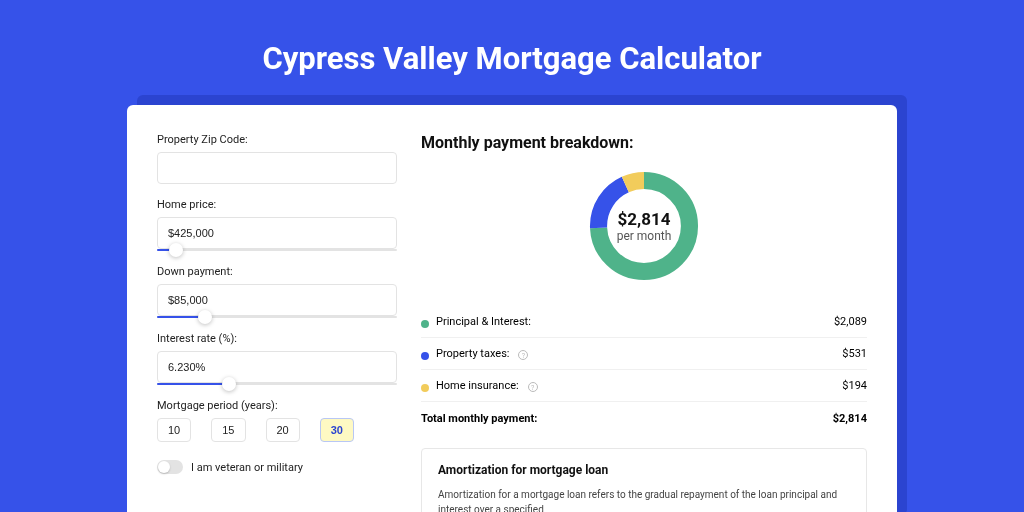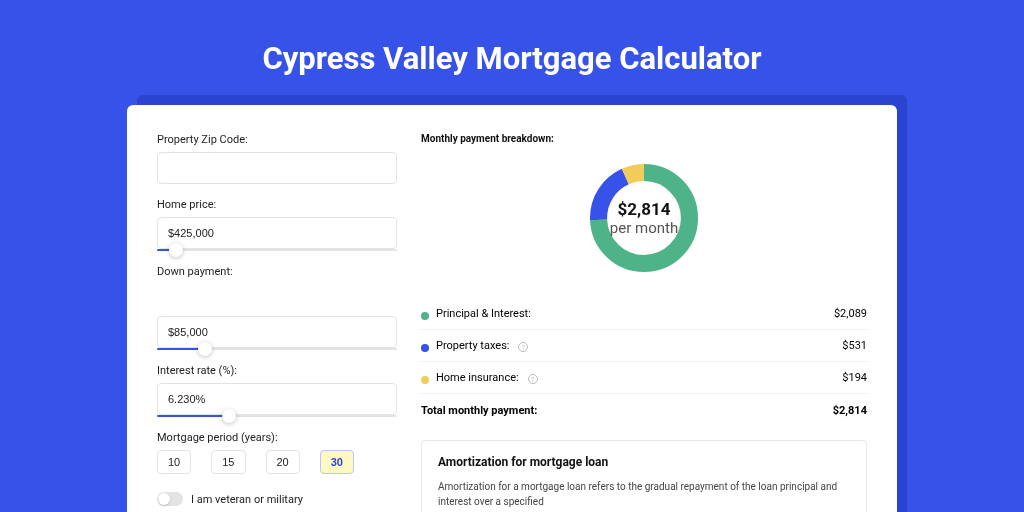--- a/index.html
+++ b/index.html
@@ -56,21 +56,21 @@
   .text-input {
     width: 100%;
     border: 1px solid #e3e3e3;
     border-radius: 4px;
     padding: 9px 10px;
     font-size: 11px;
     color: #222;
     background: #fff;
   }
   .row { display: flex; gap: 8px; }
-  .row .text-input:first-child { flex: 2; margin-top: 32px; }
+  .row .text-input:first-child { flex: 2; }
   .row .text-input:last-child { flex: 1; }
   .slider-track {
     height: 2px;
     background: #e3e3e3;
     position: relative;
     margin-top: 0px;
     border-radius: 1px;
   }
   .slider-fill {
     position: absolute;
@@ -123,21 +123,21 @@
     width: 12px; height: 12px;
     background: #fff;
     border-radius: 50%;
     top: 1px; left: 1px;
     box-shadow: 0 1px 2px rgba(0,0,0,.2);
   }
   .toggle-label { font-size: 11px; color: #222; }
 
   
   .section-title {
-    font-size: 10px;
+    font-size: 16px;
     font-weight: 700;
     color: #111;
     margin-bottom: 4px;
   }
   .donut-wrap {
     display: flex;
     justify-content: center;
     padding: 10px 0 16px;
   }
   .donut {
@@ -147,21 +147,21 @@
   .donut svg { width: 120px; height: 120px; transform: rotate(-90deg); }
   .donut-center {
     position: absolute;
     inset: 0;
     display: flex;
     flex-direction: column;
     align-items: center;
     justify-content: center;
   }
   .donut-amount { font-size: 17px; font-weight: 700; color: #111; }
-  .donut-sub { font-size: 15px; color: #555; }
+  .donut-sub { font-size: 12px; color: #555; }
 
   .legend { margin-top: 4px; }
   .legend-row {
     display: flex;
     align-items: center;
     justify-content: space-between;
     padding: 9px 0;
     border-bottom: 1px solid #f0f0f0;
     font-size: 11px;
   }

